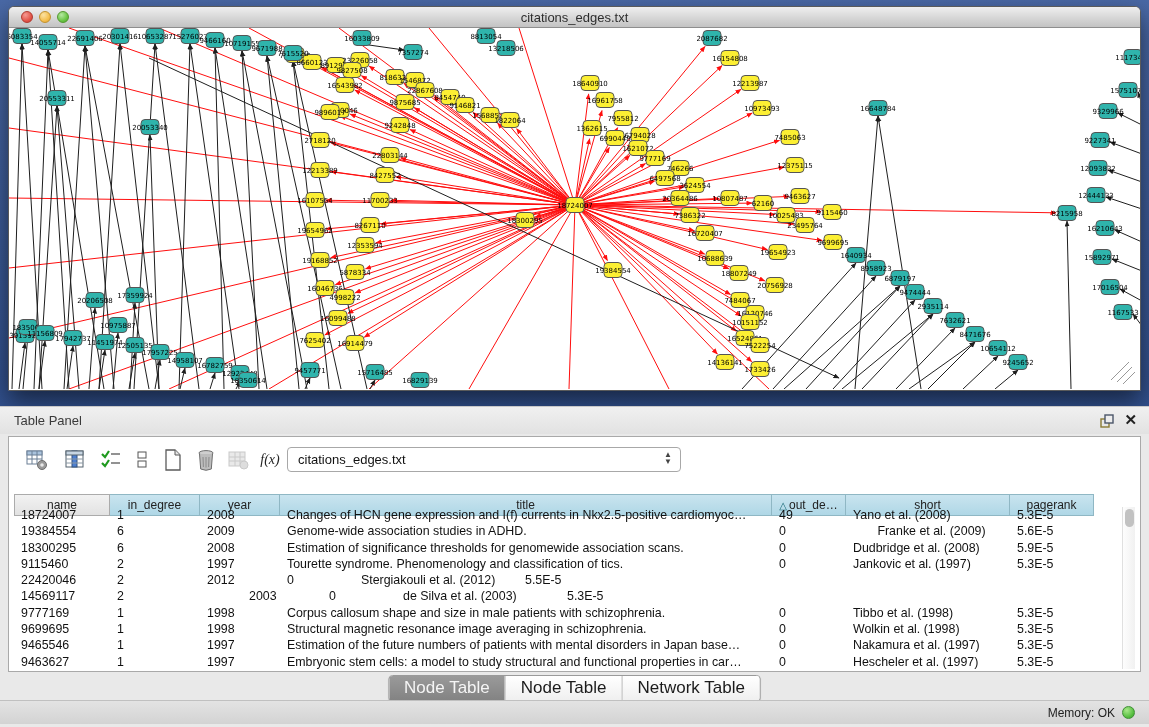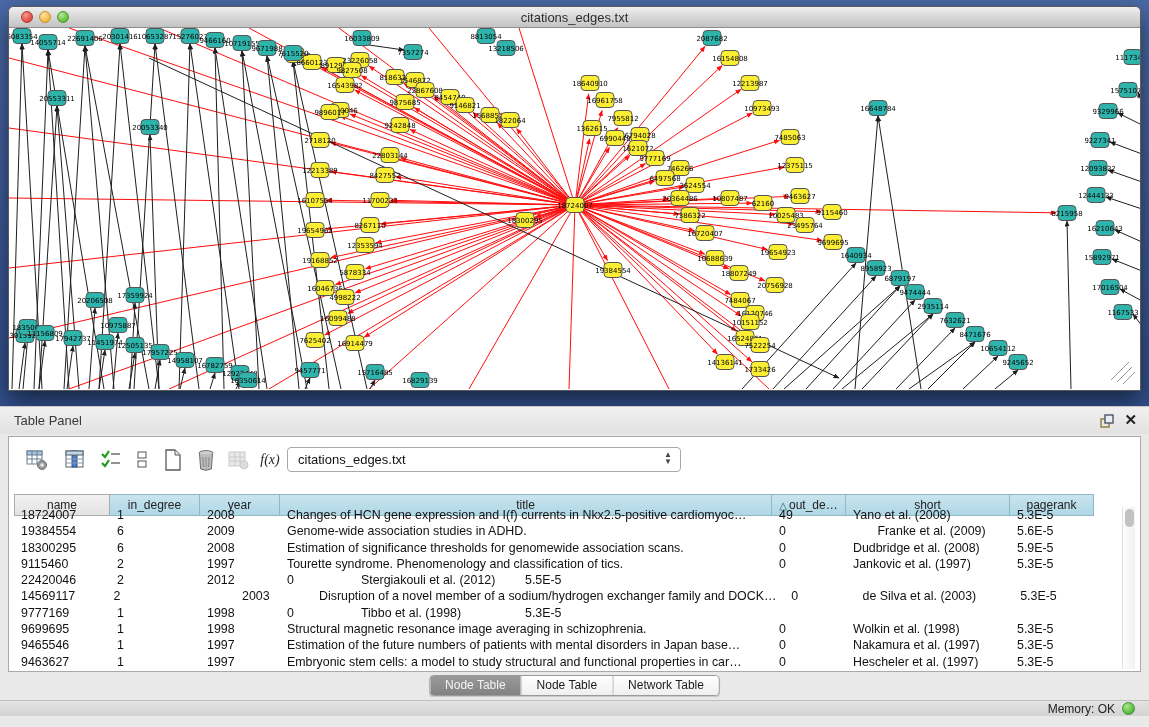--- a/index.html
+++ b/index.html
@@ -55,25 +55,25 @@
   .td { overflow:hidden; white-space:nowrap; padding-left:7px; line-height:16px; }
   .vscroll { position:absolute; right:5px; top:70px; width:13px; height:162px;
              background:linear-gradient(90deg,#FDFDFD,#F1F1F1); border-left:1px solid #E0E0E0; }
   .vthumb { position:absolute; left:2px; top:2px; width:9px; height:18px; border-radius:5px; background:#C2C2C2; }
 
   .tabbar { position:absolute; left:0; top:266px; width:100%; height:28px; }
   .seg { position:absolute; left:50%; transform:translateX(-50%); top:3px; display:inline-flex;
          border:1px solid #9A9A9A; border-radius:4px; overflow:hidden; background:#fff;
          box-shadow:0 1px 1px rgba(0,0,0,.15); }
   .seg button { border:none; background:linear-gradient(#FFFFFF,#EFEFEF); padding:2px 15px 3px;
-                font-size:12px; color:#1c1c1c; border-left:1px solid #B9B9B9; font-family:inherit; }
+                font-size:17px; color:#1c1c1c; border-left:1px solid #B9B9B9; font-family:inherit; }
   .seg button:first-child { border-left:none; }
   .seg button.active { background:linear-gradient(#9A9A9A,#828282); color:#F5F5F5; }
 
-  .statusbar { position:absolute; left:0; top:294px; width:100%; height:16px;
+  .statusbar { position:absolute; left:0; top:294px; width:100%; height:24px;
                background:linear-gradient(#E3E3E3,#D3D3D3); border-top:1px solid #C0C0C0;
                display:flex; align-items:center; justify-content:flex-end; padding-right:14px; gap:7px; }
   .mem-label { font-size:12px; color:#222; }
   .mem-dot { width:13px; height:13px; border-radius:50%;
              background:radial-gradient(circle at 35% 30%,#A9E88B,#55BE3F 65%,#3E9A2E);
              border:1px solid #3F8F36; }
 </style>
 </head>
 <body>
 
@@ -655,29 +655,29 @@
             <div class="td" style="width: 90px;">2</div>
             <div class="td" style="width: 80px;">2012</div>
             <div class="td" style="width: 74px;">0</div>
             <div class="td" style="width: 164px;">Stergiakouli et al. (2012)</div>
             <div class="td" style="width: 84px;">5.5E-5</div>
           </div>
           <div class="tr">
             <div class="td" style="width: 96px;">14569117</div>
             <div class="td" style="width: 90px;">2</div>
             <div class="td" style="width: 80px; margin-left: 42px;">2003</div>
-            <div class="td" style="width: 492px;">Disruption of a novel member of a sodium/hydrogen exchanger family and DOCK…</div>
             <div class="td" style="width: 74px;">0</div>
             <div class="td" style="width: 164px;">de Silva et al. (2003)</div>
             <div class="td" style="width: 84px;">5.3E-5</div>
           </div>
           <div class="tr">
             <div class="td" style="width: 96px;">9777169</div>
             <div class="td" style="width: 90px;">1</div>
             <div class="td" style="width: 80px;">1998</div>
+            <div class="td" style="width: 492px;">Corpus callosum shape and size in male patients with schizophrenia.</div>
             <div class="td" style="width: 74px;">0</div>
             <div class="td" style="width: 164px;">Tibbo et al. (1998)</div>
             <div class="td" style="width: 84px;">5.3E-5</div>
           </div>
           <div class="tr">
             <div class="td" style="width: 96px;">9699695</div>
             <div class="td" style="width: 90px;">1</div>
             <div class="td" style="width: 80px;">1998</div>
             <div class="td" style="width: 492px;">Structural magnetic resonance image averaging in schizophrenia.</div>
             <div class="td" style="width: 74px;">0</div>

